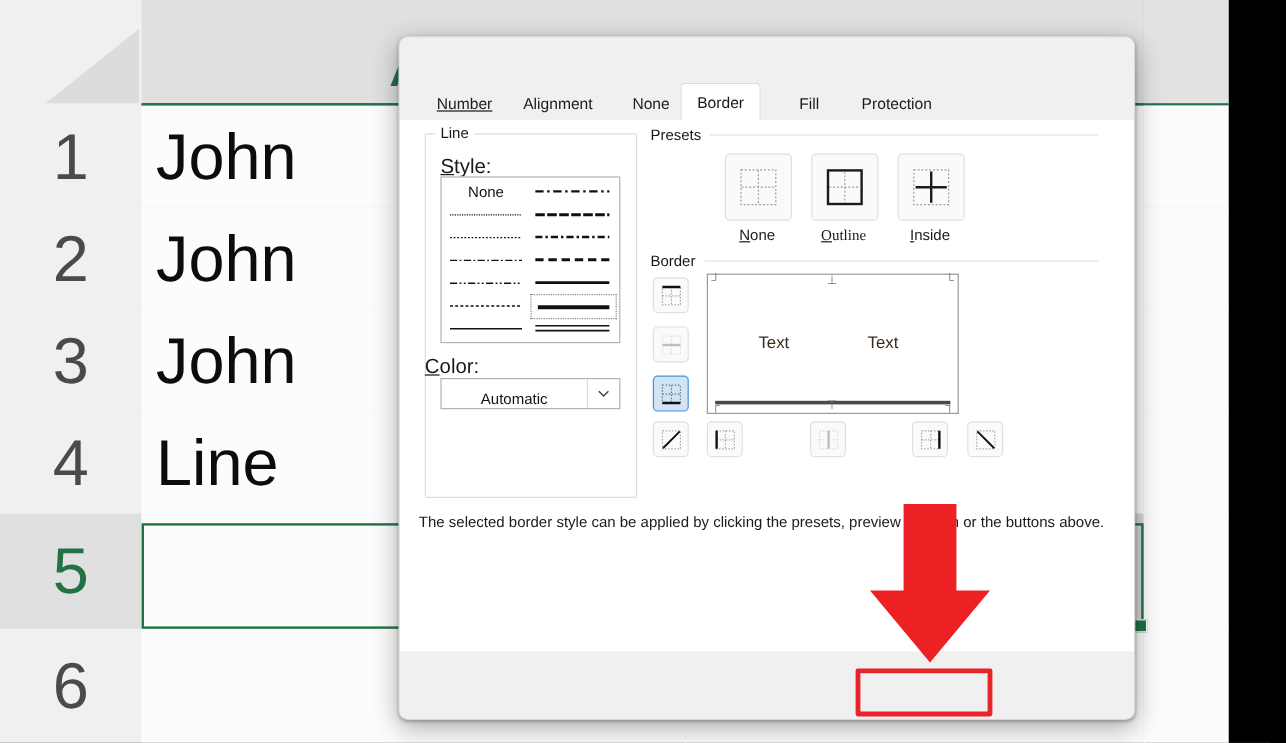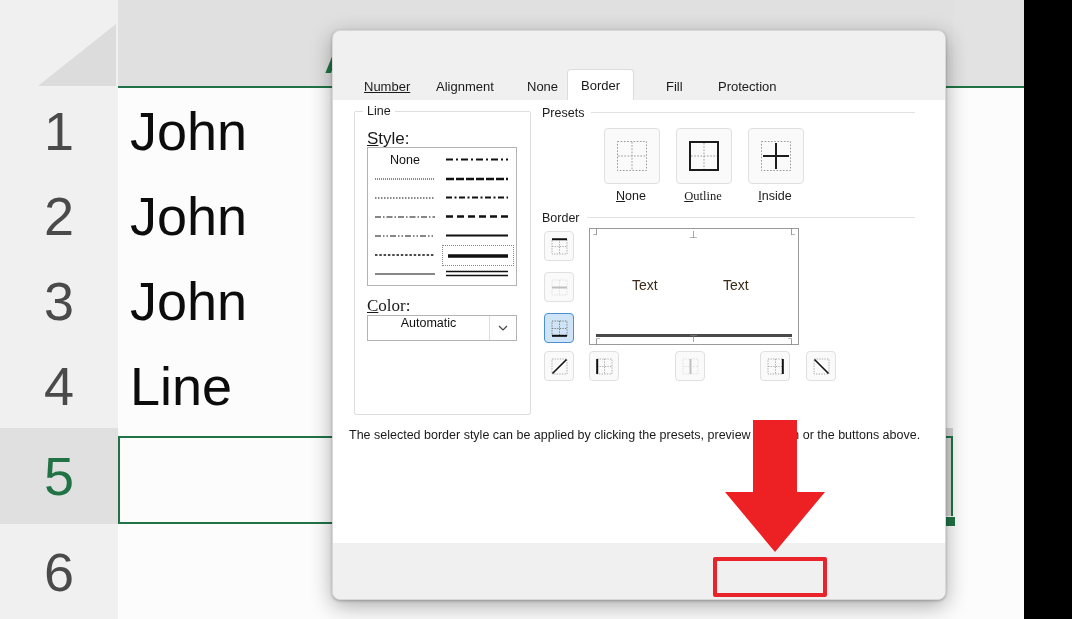--- a/index.html
+++ b/index.html
@@ -70,21 +70,21 @@
 
   .sublabel{position:absolute;font-size:17px;color:#1a1a1a;}
   .sublabel u{text-decoration:underline;}
 
   .stylebox{position:absolute;border:1px solid #b4b4b4;background:#fff;}
   .stylecell{position:absolute;display:flex;align-items:center;justify-content:center;}
   .stylecell.sel{border:1px dotted #888;background:#fff;}
   .stxt{font-size:12.5px;color:#111;}
   .line-svg{display:block;}
 
-  .combo{position:absolute;border:1px solid #b4b4b4;background:#fff;display:flex;align-items:flex-start;}
+  .combo{position:absolute;border:1px solid #b4b4b4;background:#fff;display:flex;align-items:flex-end;}
   .combo .cval{flex:1;text-align:center;font-size:12.5px;color:#111;}
   .combo .carrow{width:26px;height:100%;border-left:1px solid #dcdcdc;display:flex;align-items:center;justify-content:center;
       font-size:10px;color:#444;}
 
   .presetbtn{position:absolute;width:54px;height:54px;background:#fafafa;border:1px solid #e0e0e0;border-radius:4px;
       display:flex;align-items:center;justify-content:center;}
   .presetcap{position:absolute;width:70px;text-align:center;font-size:12.5px;color:#1a1a1a;}
 
   .bbtn{position:absolute;width:28px;height:28px;background:#fafafa;border:1px solid #e0e0e0;border-radius:4px;
       display:flex;align-items:center;justify-content:center;}
@@ -286,21 +286,21 @@
             </svg>
         </div>
         <div class="stylecell" style="left:74px;top:116px;width:70px;height:19px;">
           <svg class="line-svg" width="62" height="7" viewBox="0 0 62 7">
               <line x1="0" y1="1.5" x2="62" y2="1.5" stroke="#111" stroke-width="1.3"></line>
               <line x1="0" y1="5.5" x2="62" y2="5.5" stroke="#111" stroke-width="1.3"></line>
             </svg>
         </div>
       </div>
 
-      <div class="sublabel" style="left:34px;top:196px;font-family:Liberation Serif, serif;"><u>C</u>olor:</div>
+      <div class="sublabel" style="left:21px;top:196px;"><u>C</u>olor:</div>
       <div class="combo" style="left:34px;top:215px;width:148px;height:24px;">
         <span class="cval">Automatic</span>
         <span class="carrow">
           <svg width="10" height="7" viewBox="0 0 10 7">
               <polyline points="1,1 5,5 9,1" fill="none" stroke="#444" stroke-width="1.2"></polyline>
             </svg>
         </span>
       </div>
 
       <div class="flat-label" style="left:209px;top:6px;">Presets</div>

